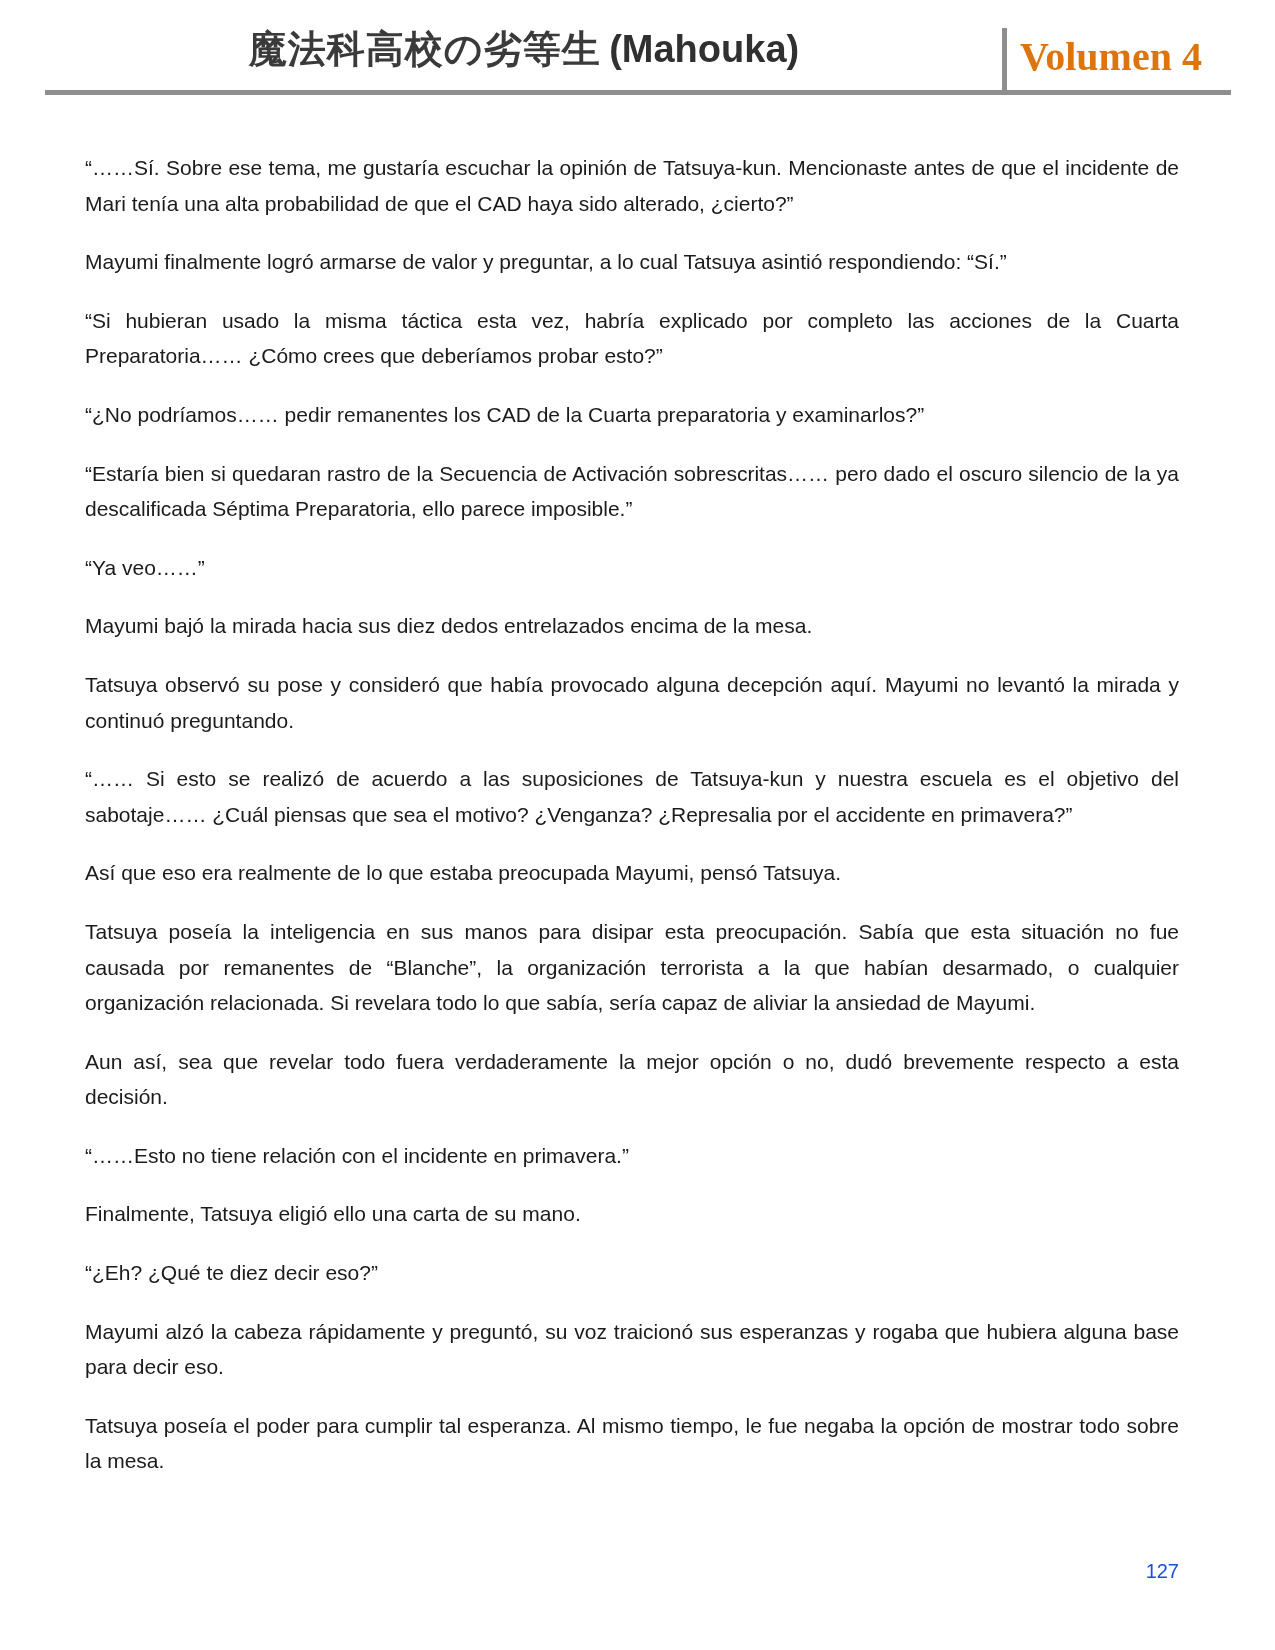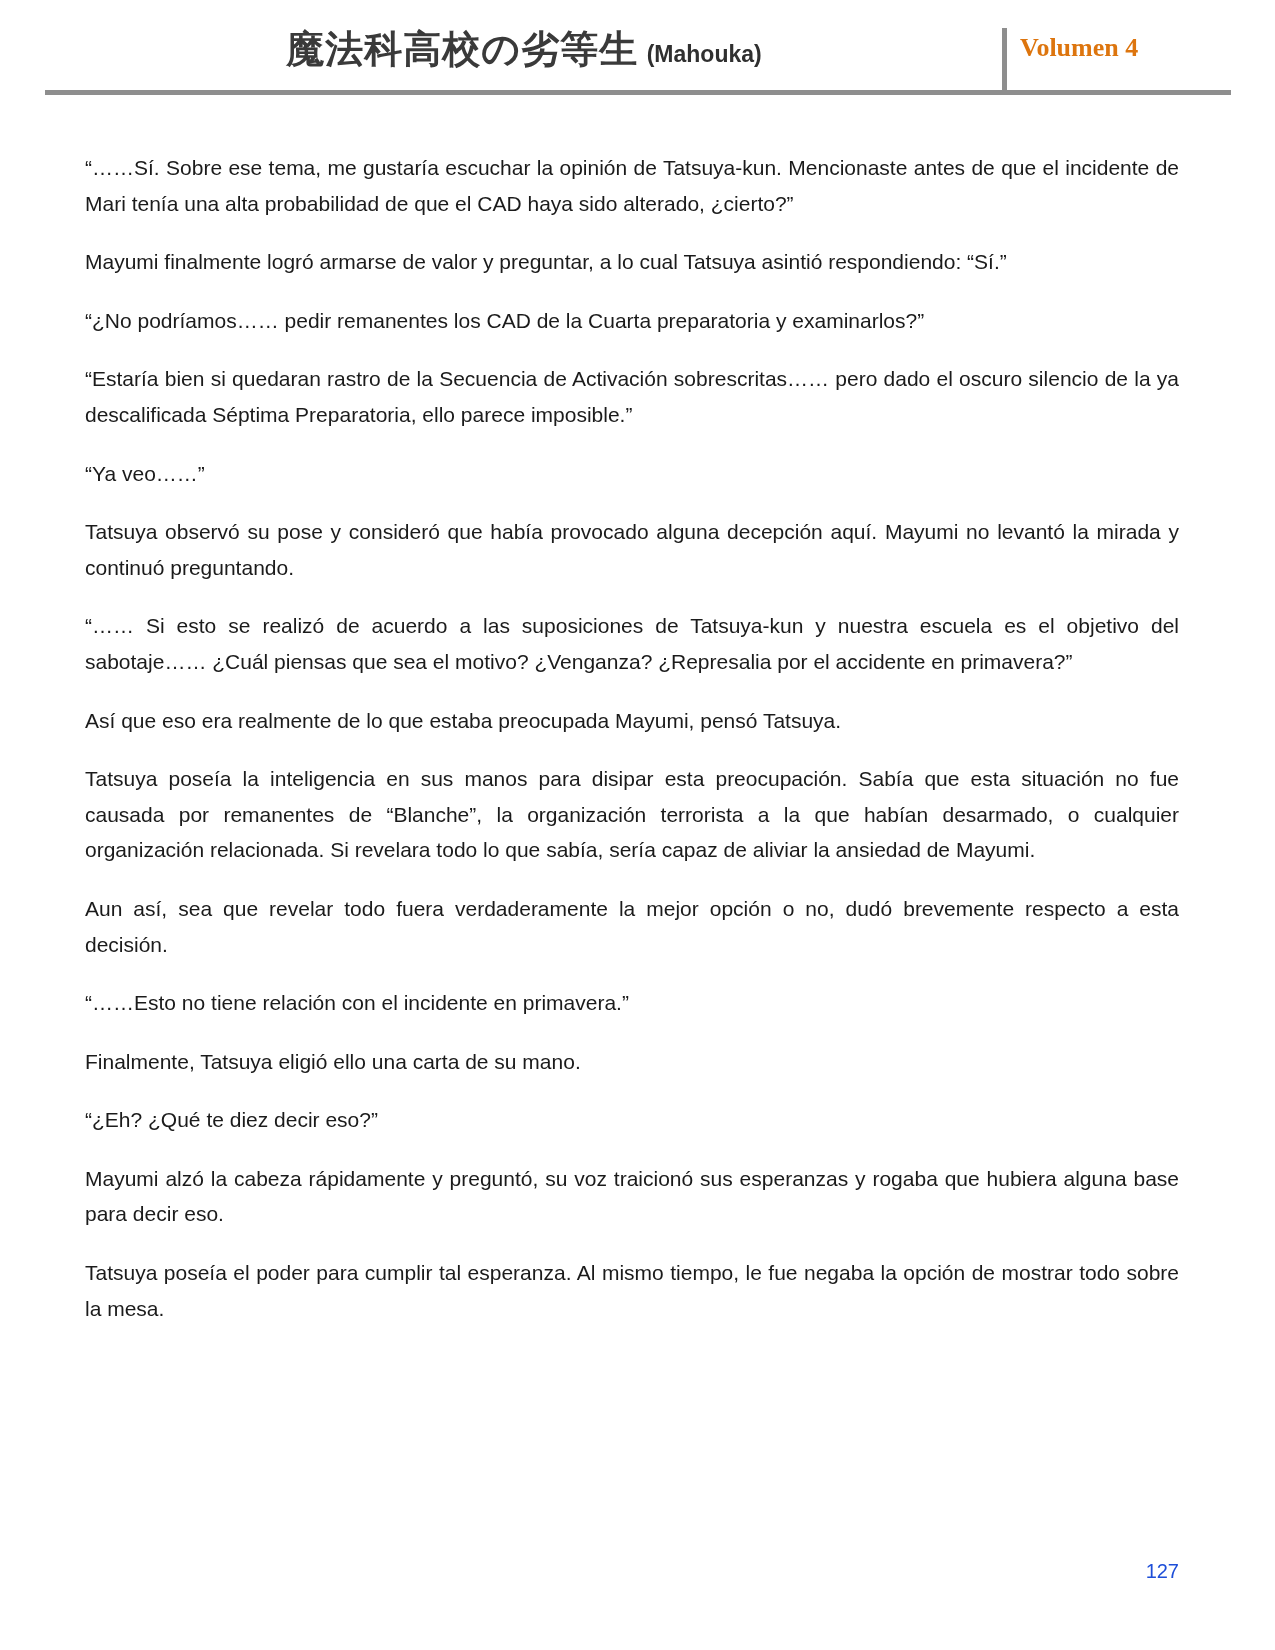--- a/index.html
+++ b/index.html
@@ -28,21 +28,21 @@
   }
   .header-title .jp {
     font-family: "DejaVu Sans", sans-serif;
     font-size: 38px;
     font-weight: 600;
     letter-spacing: 1px;
     color: #3a3a3a;
   }
   .header-title .romaji {
     font-family: "Liberation Sans", sans-serif;
-    font-size: 23px;
+    font-size: 38px;
     font-weight: 700;
     color: #303030;
     margin-left: 4px;
   }
   .v-divider {
     position: absolute;
     left: 1002px;
     top: 28px;
     width: 5px;
     height: 64px;
@@ -55,21 +55,21 @@
     width: 1186px;
     height: 5px;
     background: var(--rule_color, #8e8e8e);
   }
   .volume {
     position: absolute;
     left: 1020px;
     top: 33px;
     font-family: "Liberation Serif", serif;
     font-weight: 700;
-    font-size: 26px;
+    font-size: 40px;
     color: var(--accent_color, #dd750e);
     white-space: nowrap;
     text-align: center;
   }
 
   
   main.body-text {
     position: absolute;
     left: 85px;
     top: 150px;
@@ -107,23 +107,25 @@
       <span class="romaji">(Mahouka)</span>
     </div>
     <div class="v-divider"></div>
     <div class="volume">Volumen 4</div>
     <div class="h-rule"></div>
   </header>
 
   <main class="body-text">
     <p>“……Sí. Sobre ese tema, me gustaría escuchar la opinión de Tatsuya-kun. Mencionaste antes de que el incidente de Mari tenía una alta probabilidad de que el CAD haya sido alterado, ¿cierto?”</p>
     <p>Mayumi finalmente logró armarse de valor y preguntar, a lo cual Tatsuya asintió respondiendo: “Sí.”</p>
+    <p>“Si hubieran usado la misma táctica esta vez, habría explicado por completo las acciones de la Cuarta Preparatoria…… ¿Cómo crees que deberíamos probar esto?”</p>
     <p>“¿No podríamos…… pedir remanentes los CAD de la Cuarta preparatoria y examinarlos?”</p>
     <p>“Estaría bien si quedaran rastro de la Secuencia de Activación sobrescritas…… pero dado el oscuro silencio de la ya descalificada Séptima Preparatoria, ello parece imposible.”</p>
     <p>“Ya veo……”</p>
+    <p>Mayumi bajó la mirada hacia sus diez dedos entrelazados encima de la mesa.</p>
     <p>Tatsuya observó su pose y consideró que había provocado alguna decepción aquí. Mayumi no levantó la mirada y continuó preguntando.</p>
     <p>“…… Si esto se realizó de acuerdo a las suposiciones de Tatsuya-kun y nuestra escuela es el objetivo del sabotaje…… ¿Cuál piensas que sea el motivo? ¿Venganza? ¿Represalia por el accidente en primavera?”</p>
     <p>Así que eso era realmente de lo que estaba preocupada Mayumi, pensó Tatsuya.</p>
     <p>Tatsuya poseía la inteligencia en sus manos para disipar esta preocupación. Sabía que esta situación no fue causada por remanentes de “Blanche”, la organización terrorista a la que habían desarmado, o cualquier organización relacionada. Si revelara todo lo que sabía, sería capaz de aliviar la ansiedad de Mayumi.</p>
     <p>Aun así, sea que revelar todo fuera verdaderamente la mejor opción o no, dudó brevemente respecto a esta decisión.</p>
     <p>“……Esto no tiene relación con el incidente en primavera.”</p>
     <p>Finalmente, Tatsuya eligió ello una carta de su mano.</p>
     <p>“¿Eh? ¿Qué te diez decir eso?”</p>
     <p>Mayumi alzó la cabeza rápidamente y preguntó, su voz traicionó sus esperanzas y rogaba que hubiera alguna base para decir eso.</p>
     <p>Tatsuya poseía el poder para cumplir tal esperanza. Al mismo tiempo, le fue negaba la opción de mostrar todo sobre la mesa.</p>

